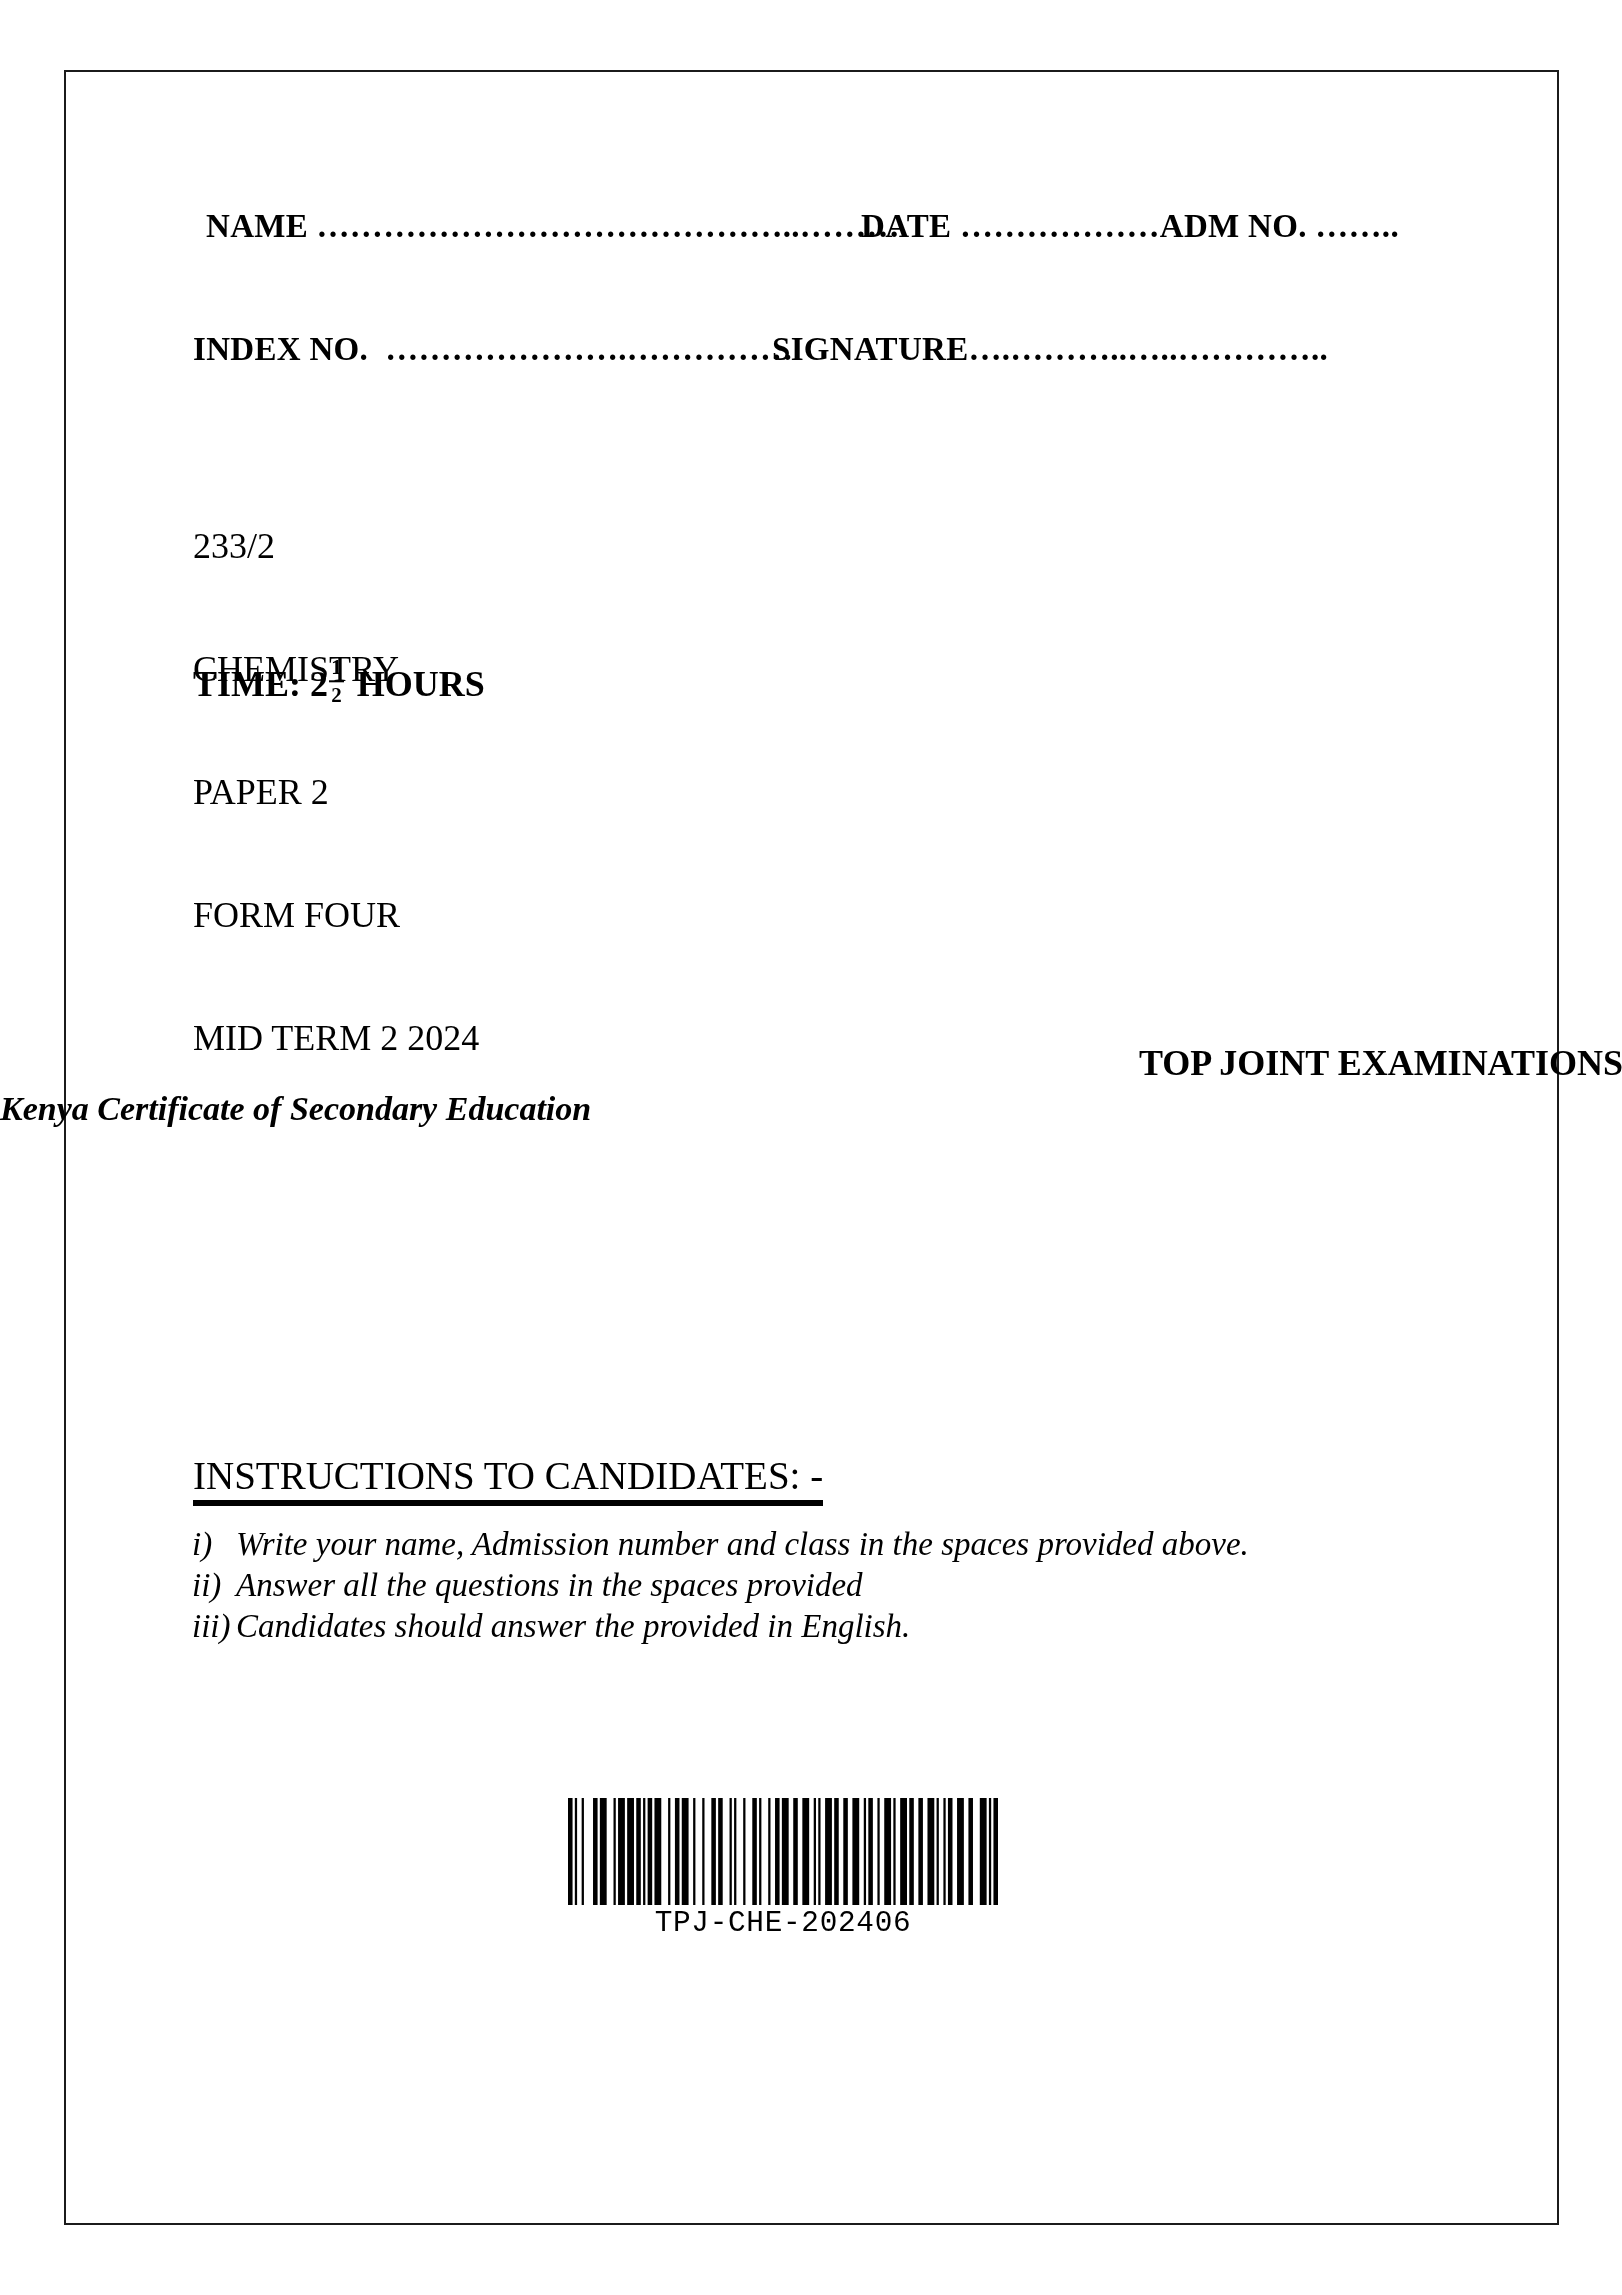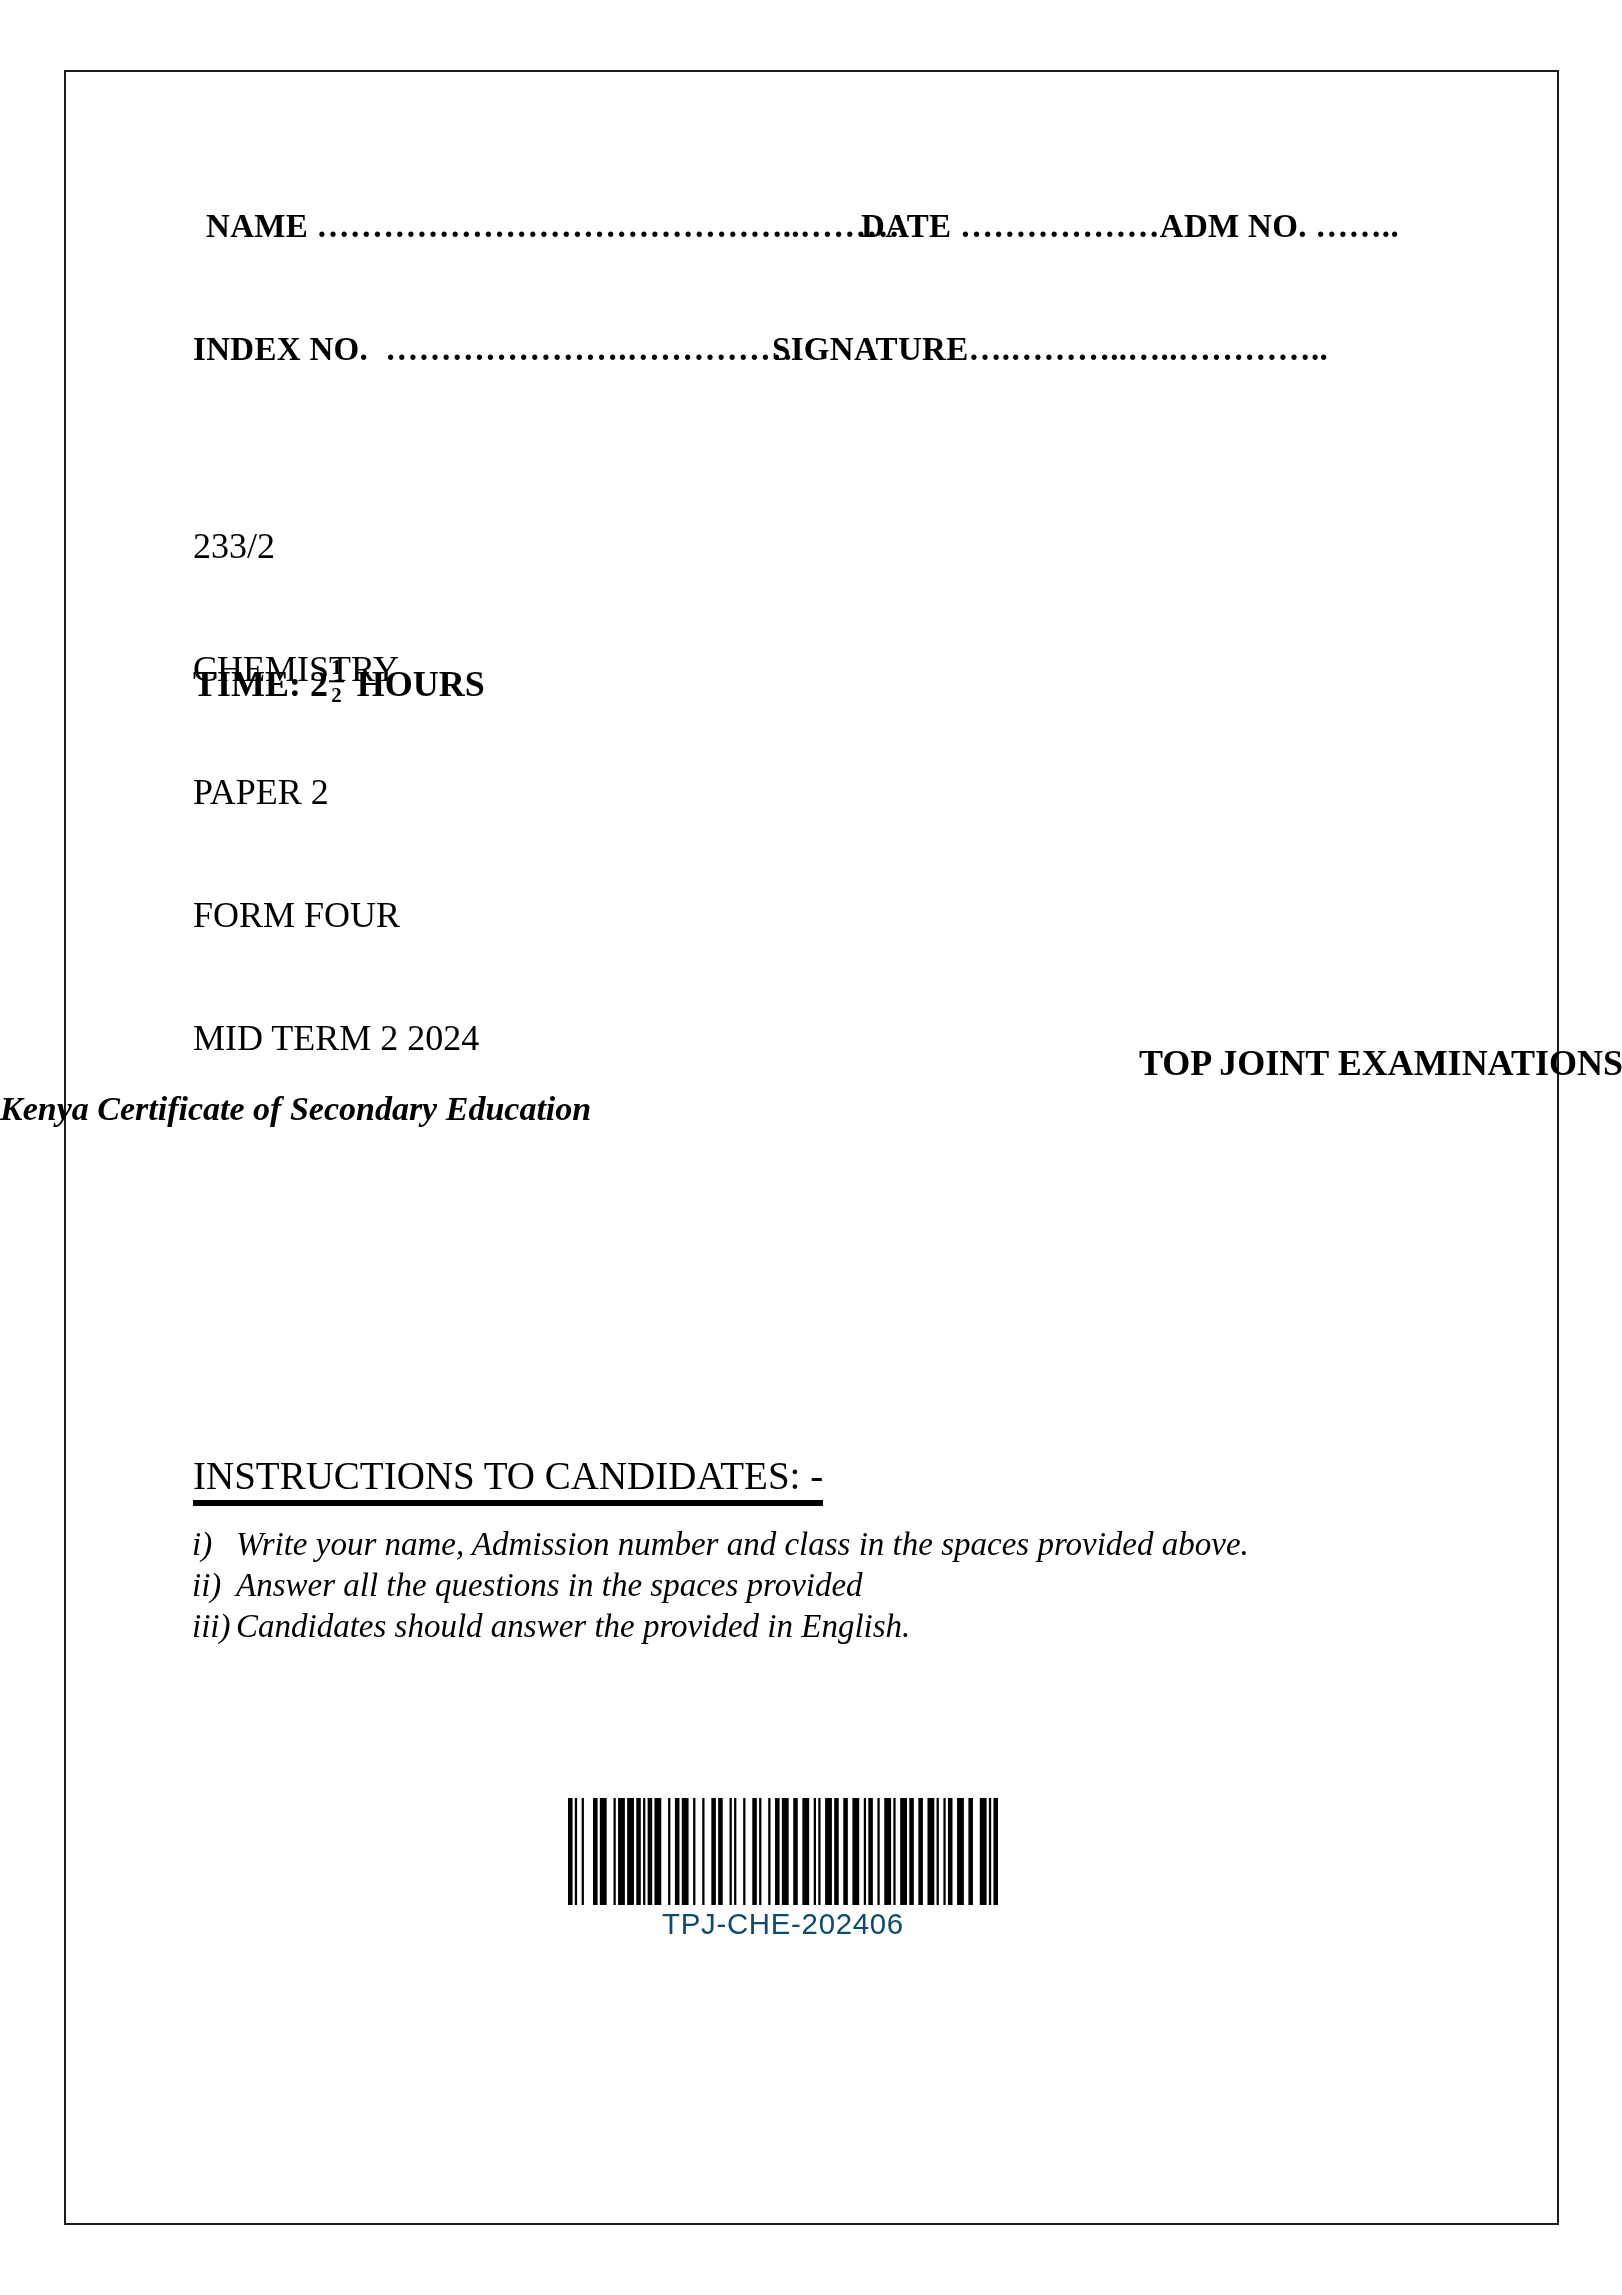--- a/index.html
+++ b/index.html
@@ -49,22 +49,22 @@
     font-style:italic;font-size:33px;line-height:41px;
   }
   .instruction-item{position:relative;padding-left:44px;}
   .instruction-item .marker{position:absolute;left:0;top:0;}
   .barcode{
     position:absolute;left:568px;top:1798px;width:430px;height:107px;
   }
   .barcode svg{width:100%;height:100%;display:block;}
   .barcode-label{
     position:absolute;left:568px;top:1907px;width:430px;text-align:center;
-    font-family:Liberation Sans, sans-serif;
-    font-size:29.4px;line-height:33px;color:#0c4a6e;letter-spacing:0.7px;
+    font-family:Liberation Mono, monospace;
+    font-size:29.4px;line-height:33px;color:#000000;letter-spacing:0.7px;
   }
 </style>
 </head>
 <body>
 
 <div class="page-border"></div>
 
 <span class="field-line" style="left:206px;top:205px;">NAME ……………………………………..………</span>
 <span class="field-line" style="left:841px;top:205px;margin-left:20px;">DATE ………………ADM NO. ……..</span>
 

